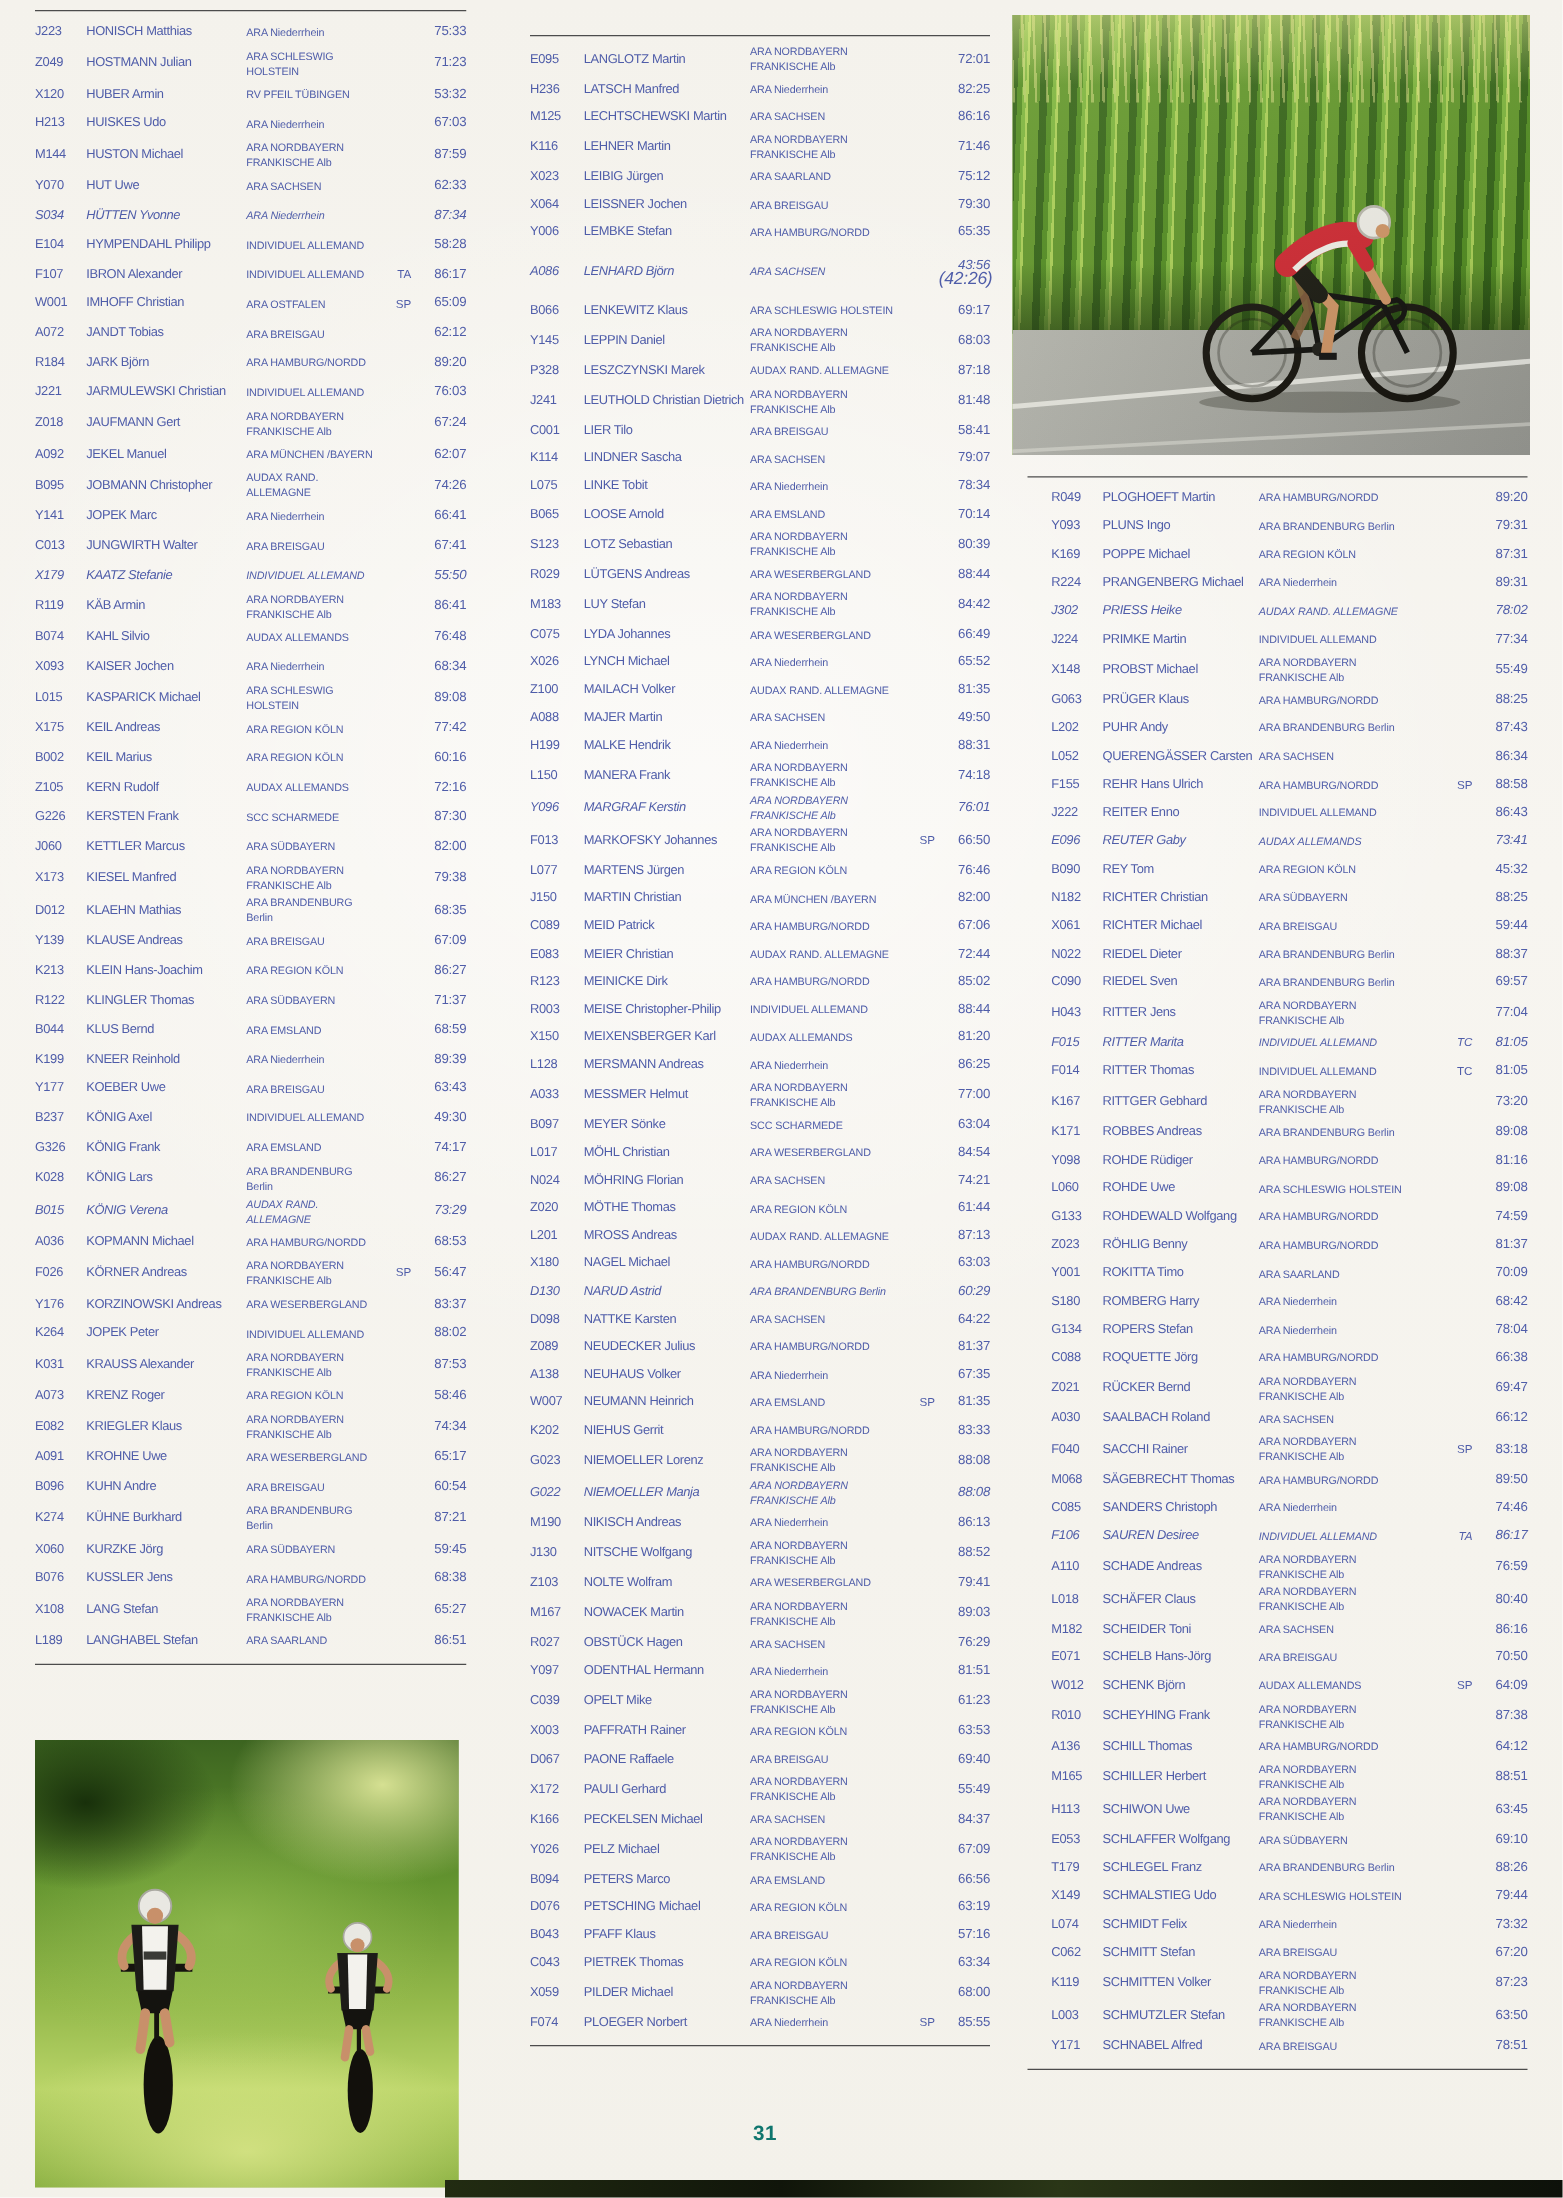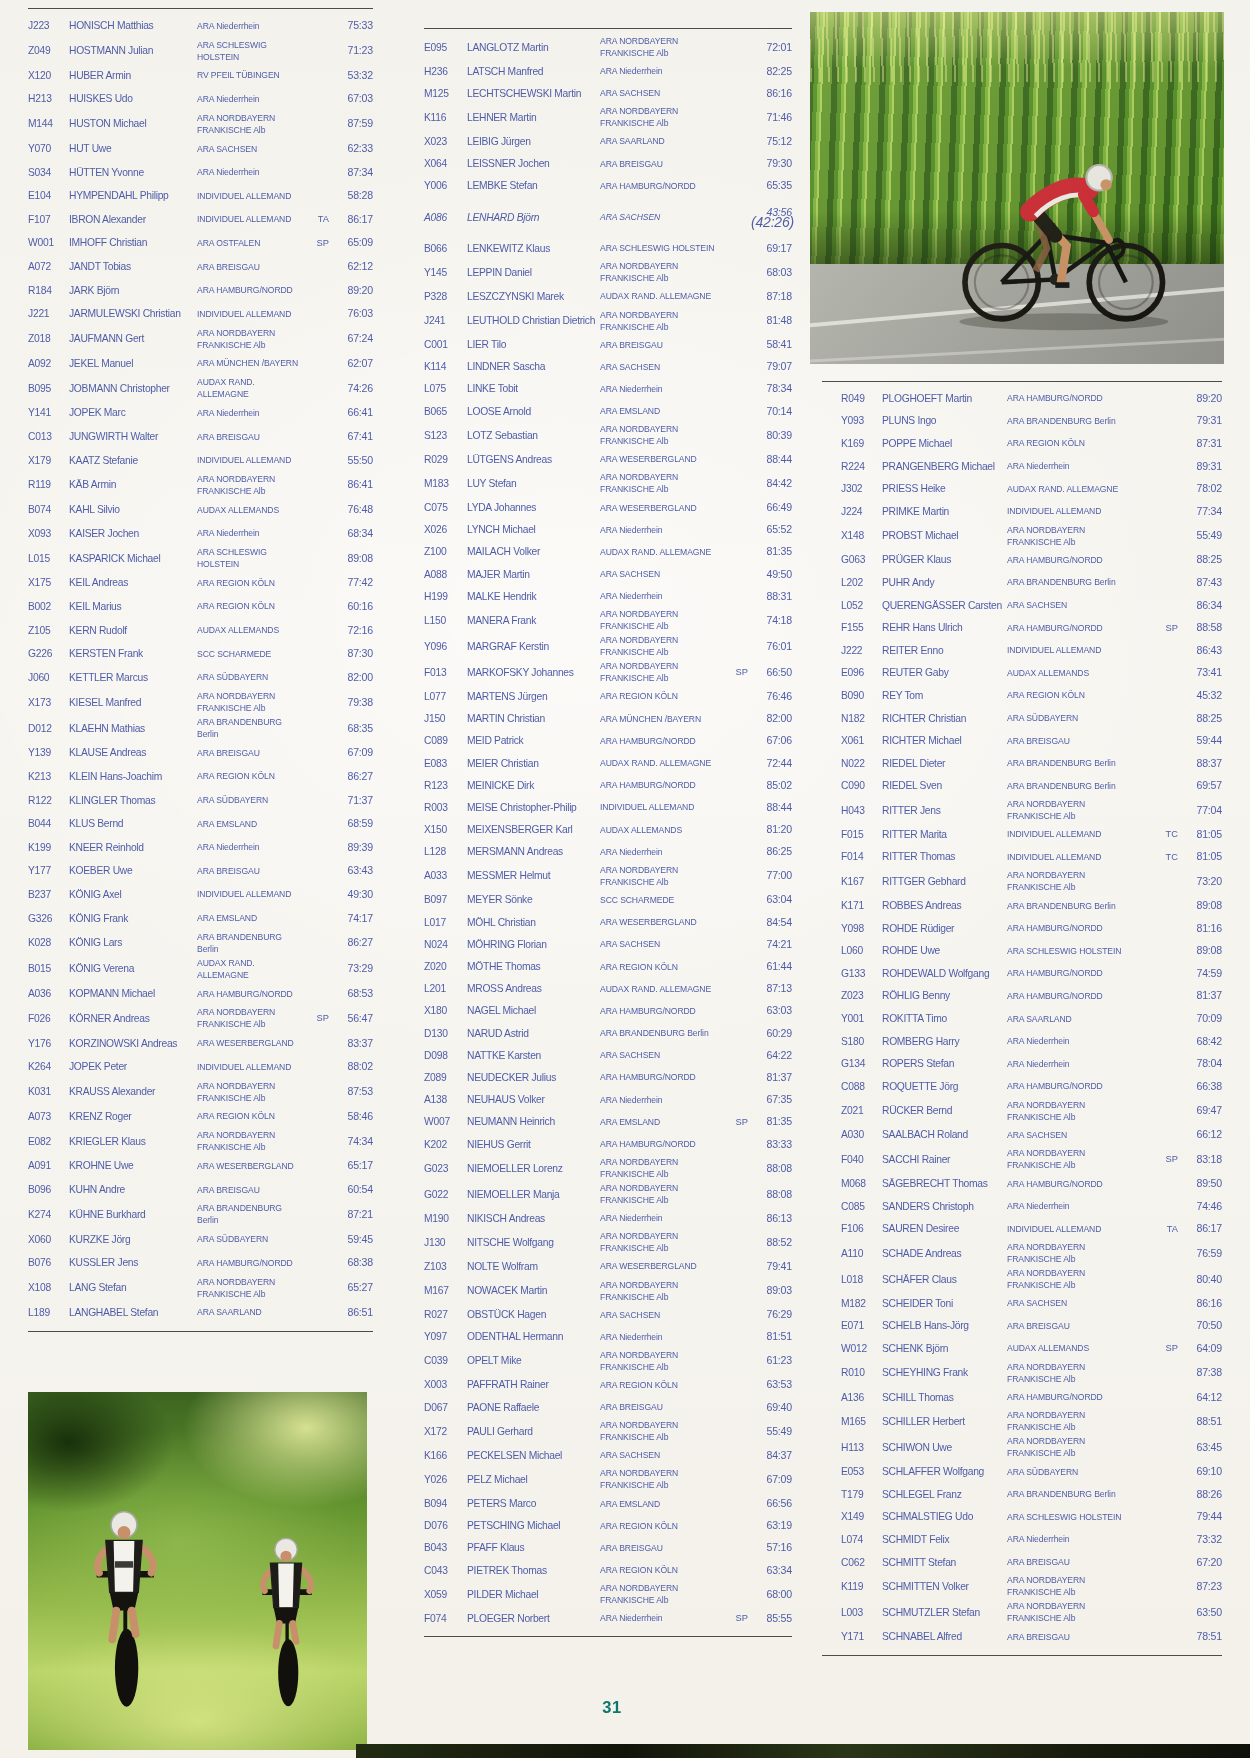--- a/index.html
+++ b/index.html
@@ -19,21 +19,21 @@
   .row{display:grid;column-gap:3px;align-items:center;color:#4f5da9;padding:1px 0;}
   #col1 .row{grid-template-columns:38px 125px 1fr 22px 41px;min-height:21.6px;}
   #col2 .row{grid-template-columns:40px 130px 1fr 22px 41px;min-height:20.2px;}
   #col3 .row{grid-template-columns:38px 122px 1fr 22px 41px;min-height:20.6px;margin-left:19px;}
   .code{font-size:10.3px;letter-spacing:-.25px;white-space:nowrap;}
   .name{font-size:10.3px;letter-spacing:-.3px;white-space:nowrap;}
   .team{font-size:8.6px;line-height:12px;letter-spacing:-.1px;max-width:118px;}
   .flag{font-size:9.3px;text-align:right;}
   .time{font-size:10.6px;text-align:right;letter-spacing:-.2px;line-height:11px;}
   .tsub{font-size:14px;line-height:8.5px;}
-  .it{}
+  .it{font-style:italic;}
   .gap{margin:9px 0;font-style:italic;}
   #page-number{position:absolute;left:588px;top:1698px;width:48px;text-align:center;
     font-weight:bold;font-size:16.5px;color:#0f766e;letter-spacing:.5px;}
   
   #photo-corn{position:absolute;left:810px;top:12px;width:414px;height:352px;overflow:hidden;background:#7aa23a;}
   #photo-corn .corn{position:absolute;inset:0;height:255px;
     background:
       linear-gradient(180deg, rgba(236,240,150,.45) 0%, rgba(236,240,150,0) 22%),
       linear-gradient(180deg, rgba(0,0,0,0) 78%, rgba(20,40,8,.55) 100%),
       repeating-linear-gradient(92deg,#2e6013 0 6px,#4d8a1e 6px 10px,#79b33a 10px 13px,#a9cf55 13px 15px,#5d9427 15px 24px);}

